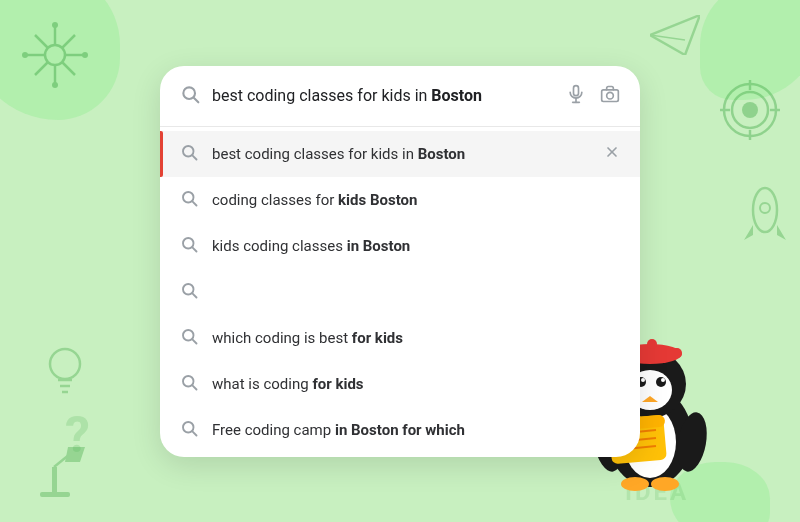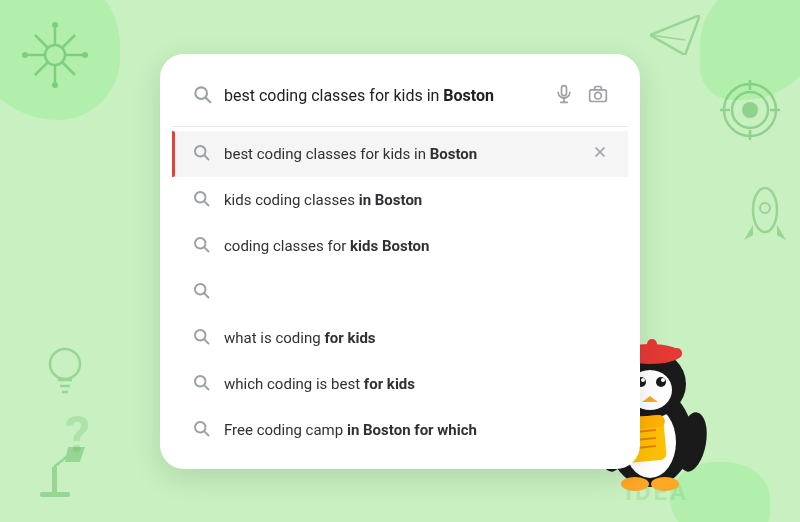--- a/index.html
+++ b/index.html
@@ -29,21 +29,21 @@
       align-items: center;
       justify-content: center;
     }
 
     
     .search-card {
       background: white;
       border-radius: 24px;
       box-shadow: 0 8px 30px rgba(0,0,0,0.12);
       width: 480px;
-      padding: 12px;
+      padding: 0;
       overflow: hidden;
       position: relative;
       z-index: 10;
     }
 
     
     .search-bar {
       display: flex;
       align-items: center;
       padding: 18px 20px;
@@ -386,60 +386,60 @@
         </span>
       </div>
 
       <div class="suggestion-item">
         <span class="suggestion-search-icon">
           <svg width="18" height="18" viewBox="0 0 24 24" fill="none" stroke="#9aa0a6" stroke-width="2.5" stroke-linecap="round">
             <circle cx="11" cy="11" r="7"></circle>
               <line x1="16.5" y1="16.5" x2="22" y2="22"></line>
           </svg>
         </span>
+        <span class="suggestion-text">coding classes for <span class="bold">kids Boston</span></span>
+      </div>
+
+      <div class="suggestion-item">
+        <span class="suggestion-search-icon">
+          <svg width="18" height="18" viewBox="0 0 24 24" fill="none" stroke="#9aa0a6" stroke-width="2.5" stroke-linecap="round">
+            <circle cx="11" cy="11" r="7"></circle>
+              <line x1="16.5" y1="16.5" x2="22" y2="22"></line>
+          </svg>
+        </span>
         <span class="suggestion-text">kids coding classes <span class="bold">in Boston</span></span>
       </div>
 
       <div class="suggestion-item">
         <span class="suggestion-search-icon">
           <svg width="18" height="18" viewBox="0 0 24 24" fill="none" stroke="#9aa0a6" stroke-width="2.5" stroke-linecap="round">
             <circle cx="11" cy="11" r="7"></circle>
               <line x1="16.5" y1="16.5" x2="22" y2="22"></line>
           </svg>
         </span>
-        <span class="suggestion-text">coding classes for <span class="bold">kids Boston</span></span>
-      </div>
-
-      <div class="suggestion-item">
-        <span class="suggestion-search-icon">
-          <svg width="18" height="18" viewBox="0 0 24 24" fill="none" stroke="#9aa0a6" stroke-width="2.5" stroke-linecap="round">
-            <circle cx="11" cy="11" r="7"></circle>
-              <line x1="16.5" y1="16.5" x2="22" y2="22"></line>
-          </svg>
-        </span>
+      </div>
+
+      <div class="suggestion-item">
+        <span class="suggestion-search-icon">
+          <svg width="18" height="18" viewBox="0 0 24 24" fill="none" stroke="#9aa0a6" stroke-width="2.5" stroke-linecap="round">
+            <circle cx="11" cy="11" r="7"></circle>
+              <line x1="16.5" y1="16.5" x2="22" y2="22"></line>
+          </svg>
+        </span>
+        <span class="suggestion-text">which coding is best <span class="bold">for kids</span></span>
       </div>
 
       <div class="suggestion-item">
         <span class="suggestion-search-icon">
           <svg width="18" height="18" viewBox="0 0 24 24" fill="none" stroke="#9aa0a6" stroke-width="2.5" stroke-linecap="round">
             <circle cx="11" cy="11" r="7"></circle>
               <line x1="16.5" y1="16.5" x2="22" y2="22"></line>
           </svg>
         </span>
         <span class="suggestion-text">what is coding <span class="bold">for kids</span></span>
-      </div>
-
-      <div class="suggestion-item">
-        <span class="suggestion-search-icon">
-          <svg width="18" height="18" viewBox="0 0 24 24" fill="none" stroke="#9aa0a6" stroke-width="2.5" stroke-linecap="round">
-            <circle cx="11" cy="11" r="7"></circle>
-              <line x1="16.5" y1="16.5" x2="22" y2="22"></line>
-          </svg>
-        </span>
-        <span class="suggestion-text">which coding is best <span class="bold">for kids</span></span>
       </div>
 
       <div class="suggestion-item">
         <span class="suggestion-search-icon">
           <svg width="18" height="18" viewBox="0 0 24 24" fill="none" stroke="#9aa0a6" stroke-width="2.5" stroke-linecap="round">
             <circle cx="11" cy="11" r="7"></circle>
               <line x1="16.5" y1="16.5" x2="22" y2="22"></line>
           </svg>
         </span>
         <span class="suggestion-text">Free coding camp <span class="bold">in Boston for which</span></span>

